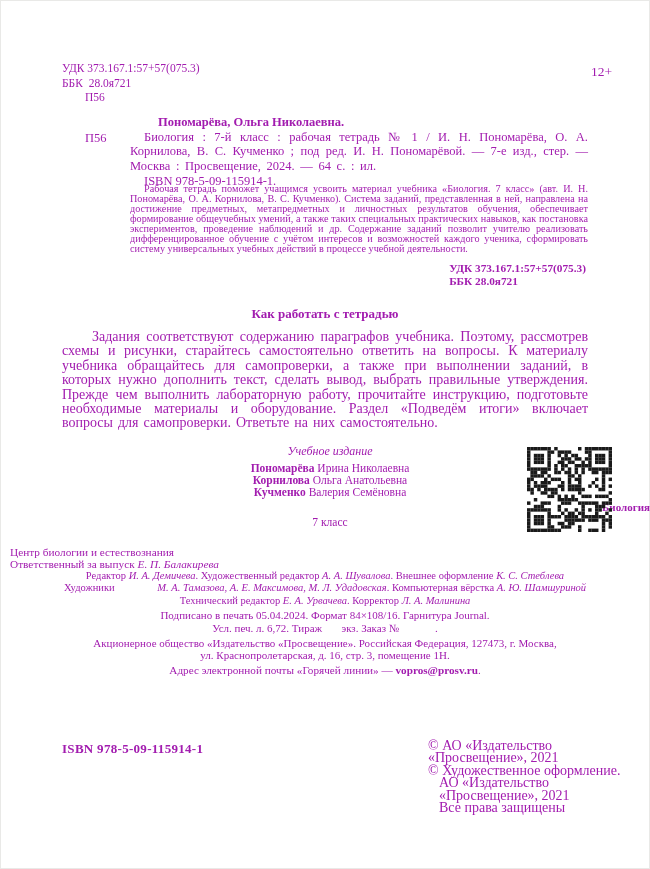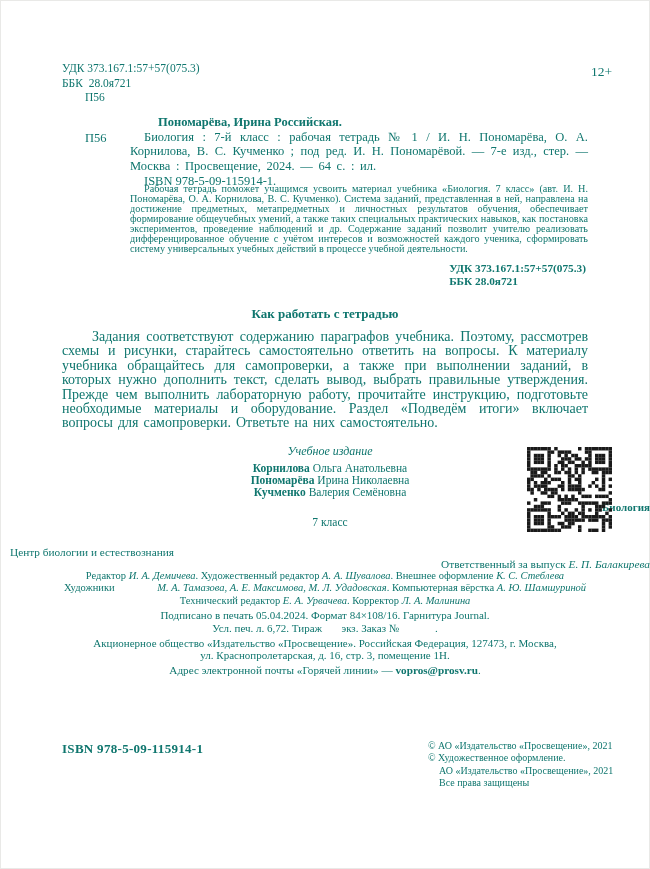--- a/index.html
+++ b/index.html
@@ -1,18 +1,18 @@
 <!DOCTYPE html>
 <html><head>
 <meta charset="utf-8">
 <style>
   html,body{margin:0;padding:0;background:#f4f4f2;}
   .page{
     position:relative;width:650px;height:869px;background:#ffffff;
-    font-family:"Liberation Serif","DejaVu Serif",serif;color:#0f766e;
+    font-family:"Liberation Serif","DejaVu Serif",serif;color:#a21caf;
     overflow:hidden;box-shadow:inset 0 0 0 1px #e9e9e7;
   }
   .pre{white-space:pre-wrap;}
 
   
   .hdr{position:absolute;top:61px;left:62px;font-size:11.5px;line-height:14.6px;}
   .hdr-code{padding-left:23px;}
   .age{position:absolute;top:64px;right:38px;font-size:13.5px;}
 
   
@@ -37,72 +37,72 @@
     font-size:14px;line-height:14.4px;text-align:justify;text-indent:30px;word-spacing:1.5px;
   }
 
   
   .ed-type{position:absolute;top:444px;left:10px;right:0;text-align:center;font-style:italic;font-size:12px;}
   .authors{position:absolute;top:462px;left:10px;right:0;text-align:center;font-size:11.5px;line-height:12.2px;}
   .w-title{position:absolute;top:501px;left:10px;right:0;text-align:right;font-weight:bold;font-size:11px;}
   .w-grade{position:absolute;top:516px;left:10px;right:0;text-align:center;font-size:11.5px;}
   .w-sub{position:absolute;top:530px;left:10px;right:0;text-align:center;font-size:12px;}
   .c-line{position:absolute;top:546px;left:10px;right:0;text-align:left;font-size:11.3px;}
-  .r-line{position:absolute;top:558px;left:10px;right:0;text-align:right;font-size:11.3px;}
+  .r-line{position:absolute;top:558px;left:10px;right:0;text-align:left;font-size:11.3px;}
   .staff{position:absolute;top:570px;left:0;right:0;text-align:center;font-size:10.5px;line-height:12.3px;}
   .staff div{white-space:nowrap;}
   .prnt{position:absolute;top:609px;left:0;right:0;text-align:center;font-size:11px;line-height:12.8px;}
   .publ{position:absolute;top:637px;left:0;right:0;text-align:center;font-size:11px;line-height:12.3px;}
   .mail{position:absolute;top:664px;left:0;right:0;text-align:center;font-size:11.2px;}
 
   
   .qr{position:absolute;left:527px;top:447px;width:85px;height:85px;}
 
   
   .f-isbn{position:absolute;left:62px;top:741px;font-weight:bold;font-size:13px;letter-spacing:0.3px;}
-  .copy{position:absolute;left:428px;top:740px;font-size:10px;line-height:12.4px;}
+  .copy{position:absolute;left:428px;top:740px;font-size:14px;line-height:12.4px;}
   .copy .ind{padding-left:11px;}
 </style>
 </head>
 <body>
 
 <div class="page">
 
   <div class="hdr">
     <div class="pre">УДК 373.167.1:57+57(075.3)</div>
     <div class="pre">ББК  28.0я721</div>
     <div class="hdr-code">П56</div>
   </div>
 
   <div class="age">12+</div>
 
   <div class="bib">
     <span class="bib-code">П56</span>
     <div class="bib-body">
-      <div class="bib-author">Пономарёва, Ирина Российская.</div>
+      <div class="bib-author">Пономарёва, Ольга Николаевна.</div>
       <div class="bib-entry">Биология : 7-й класс : рабочая тетрадь № 1 / И. Н. Пономарёва, О. А. Корнилова, В. С. Кучменко ; под ред. И. Н. Пономарёвой. — 7-е изд., стер. — Москва : Просвещение, 2024. — 64 с. : ил.</div>
       <div class="bib-isbn">ISBN 978-5-09-115914-1.</div>
     </div>
   </div>
 
   <div class="annot">Рабочая тетрадь поможет учащимся усвоить материал учебника «Биология. 7 класс» (авт. И. Н. Пономарёва, О. А. Корнилова, В. С. Кучменко). Система заданий, представлен­ная в ней, направлена на достижение предметных, метапредметных и личностных результатов обучения, обеспечивает формирование общеучебных умений, а также таких специальных практических навыков, как постановка экспериментов, проведение наблюдений и др. Содержание заданий позволит учителю реализовать дифференцированное обучение с учётом интересов и возможностей каждого ученика, сформировать систему универ­сальных учебных действий в процессе учебной деятельности.</div>
 
   <div class="udkr">
     <div>УДК 373.167.1:57+57(075.3)</div>
     <div>ББК 28.0я721</div>
   </div>
 
   <div class="howto-title">Как работать с тетрадью</div>
   <div class="howto-body">Задания соответствуют содержанию параграфов учебника. Поэтому, рассмотрев схе­мы и рисунки, старайтесь самостоятельно ответить на вопросы. К материалу учебника обращайтесь для самопроверки, а также при выполнении заданий, в которых нужно до­полнить текст, сделать вывод, выбрать правильные утверждения. Прежде чем выпол­нить лабораторную работу, прочитайте инструкцию, подготовьте необходимые матери­алы и оборудование. Раздел «Подведём итоги» включает вопросы для самопроверки. Ответьте на них самостоятельно.</div>
 
   <div class="ed-type">Учебное издание</div>
 
   <div class="authors">
+    <div><span style="font-weight: bold;">Пономарёва</span><span> Ирина Николаевна</span></div>
     <div><span style="font-weight: bold;">Корнилова</span><span> Ольга Анатольевна</span></div>
-    <div><span style="font-weight: bold;">Пономарёва</span><span> Ирина Николаевна</span></div>
     <div><span style="font-weight: bold;">Кучменко</span><span> Валерия Семёновна</span></div>
   </div>
 
   <div class="w-title">Биология</div>
   <div class="w-grade">7 класс</div>
 
   <div class="c-line">Центр биологии и естествознания</div>
   <div class="r-line"><span>Ответственный за выпуск </span><span style="font-style: italic;">Е. П. Балакирева</span></div>
 
   <div class="staff">

